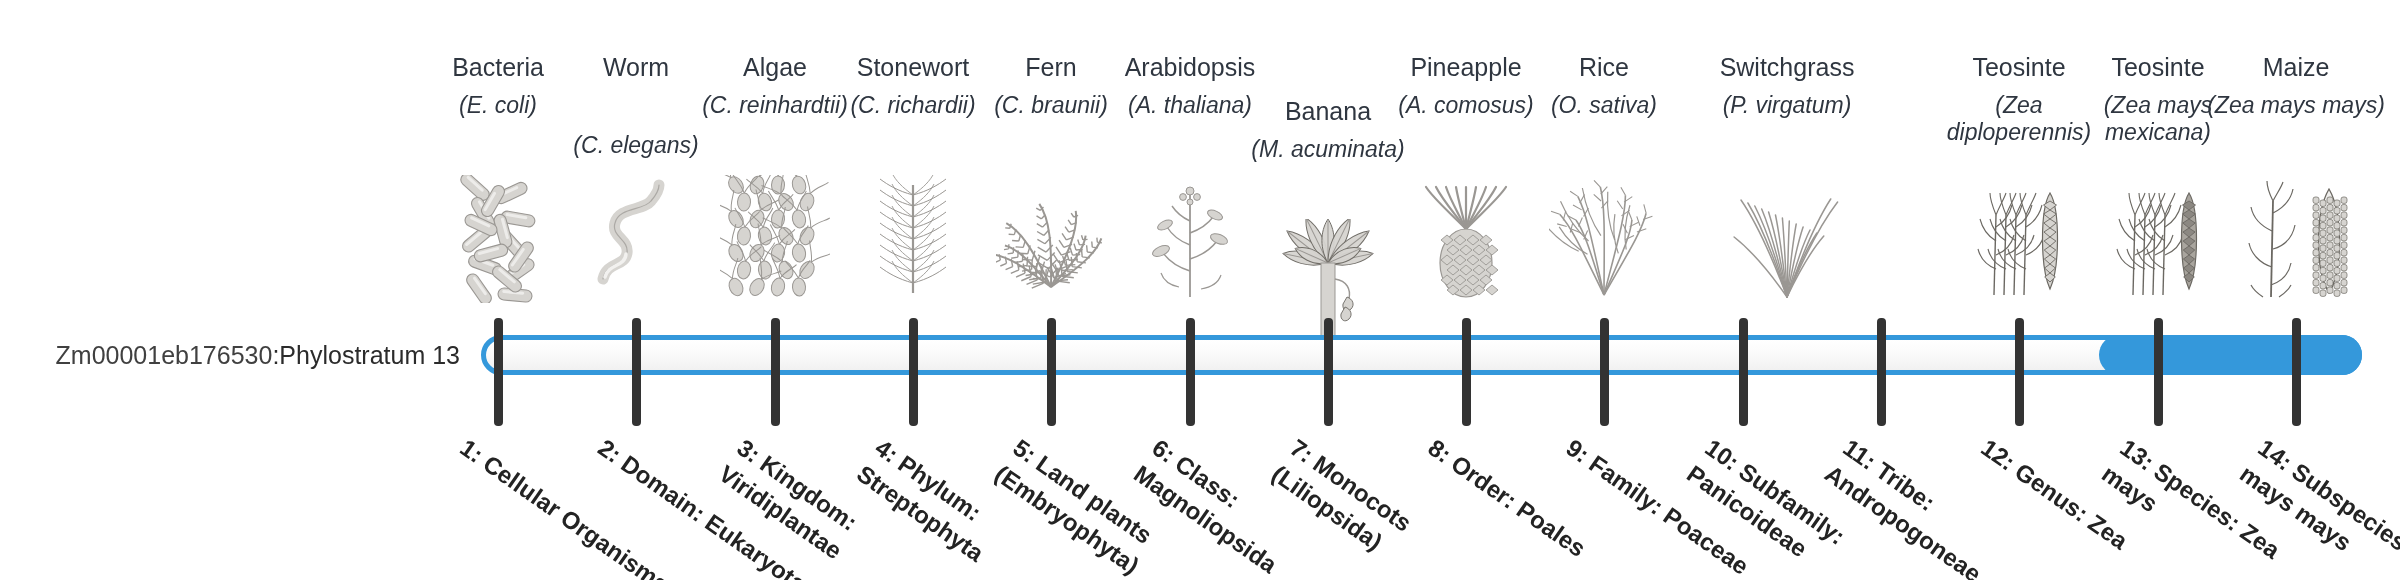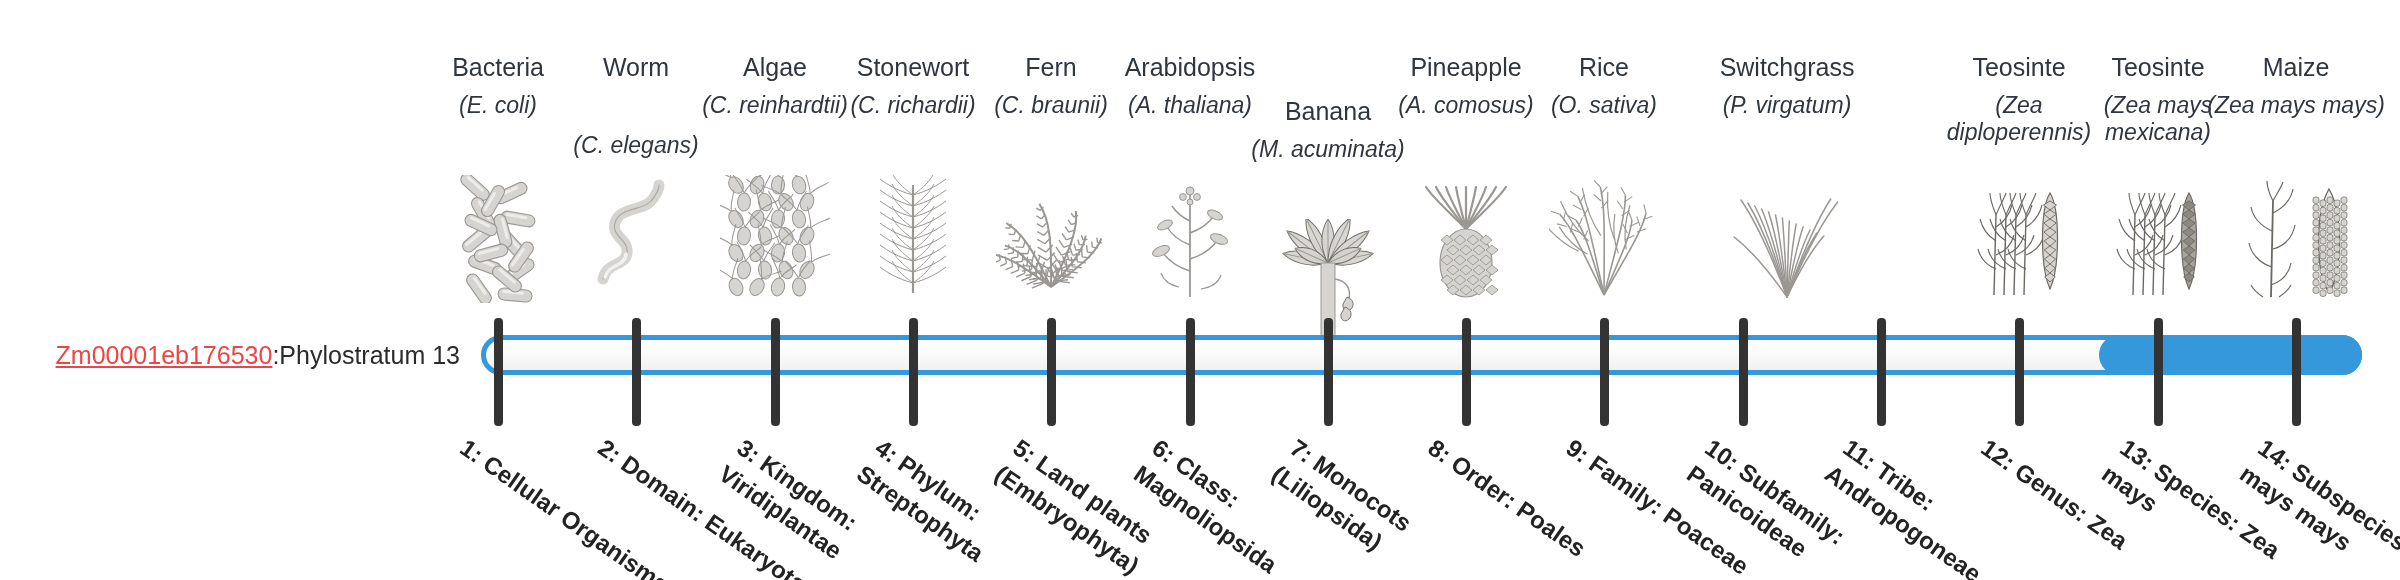--- a/index.html
+++ b/index.html
@@ -47,21 +47,21 @@
     position:absolute;top:318px;width:9px;height:108px;
     background:#333333;border-radius:4px;
   }
 
   
   .gene-label{
     position:absolute;left:40px;top:335px;width:420px;height:40px;
     display:flex;align-items:center;justify-content:flex-end;
     font-size:25px;line-height:30px;color:#2b2b2b;white-space:nowrap;
   }
-  .gene-id{color:#ef4444;text-decoration:underline;cursor:pointer;}
+  .gene-id{color:#404040;cursor:pointer;}
 
   
   .rank{
     position:absolute;top:432px;
     width:250px;
     font-size:24px;line-height:32px;font-weight:bold;color:#232323;
     transform-origin:left top;
     transform:rotate(35deg);
     white-space:pre-line;
   }

